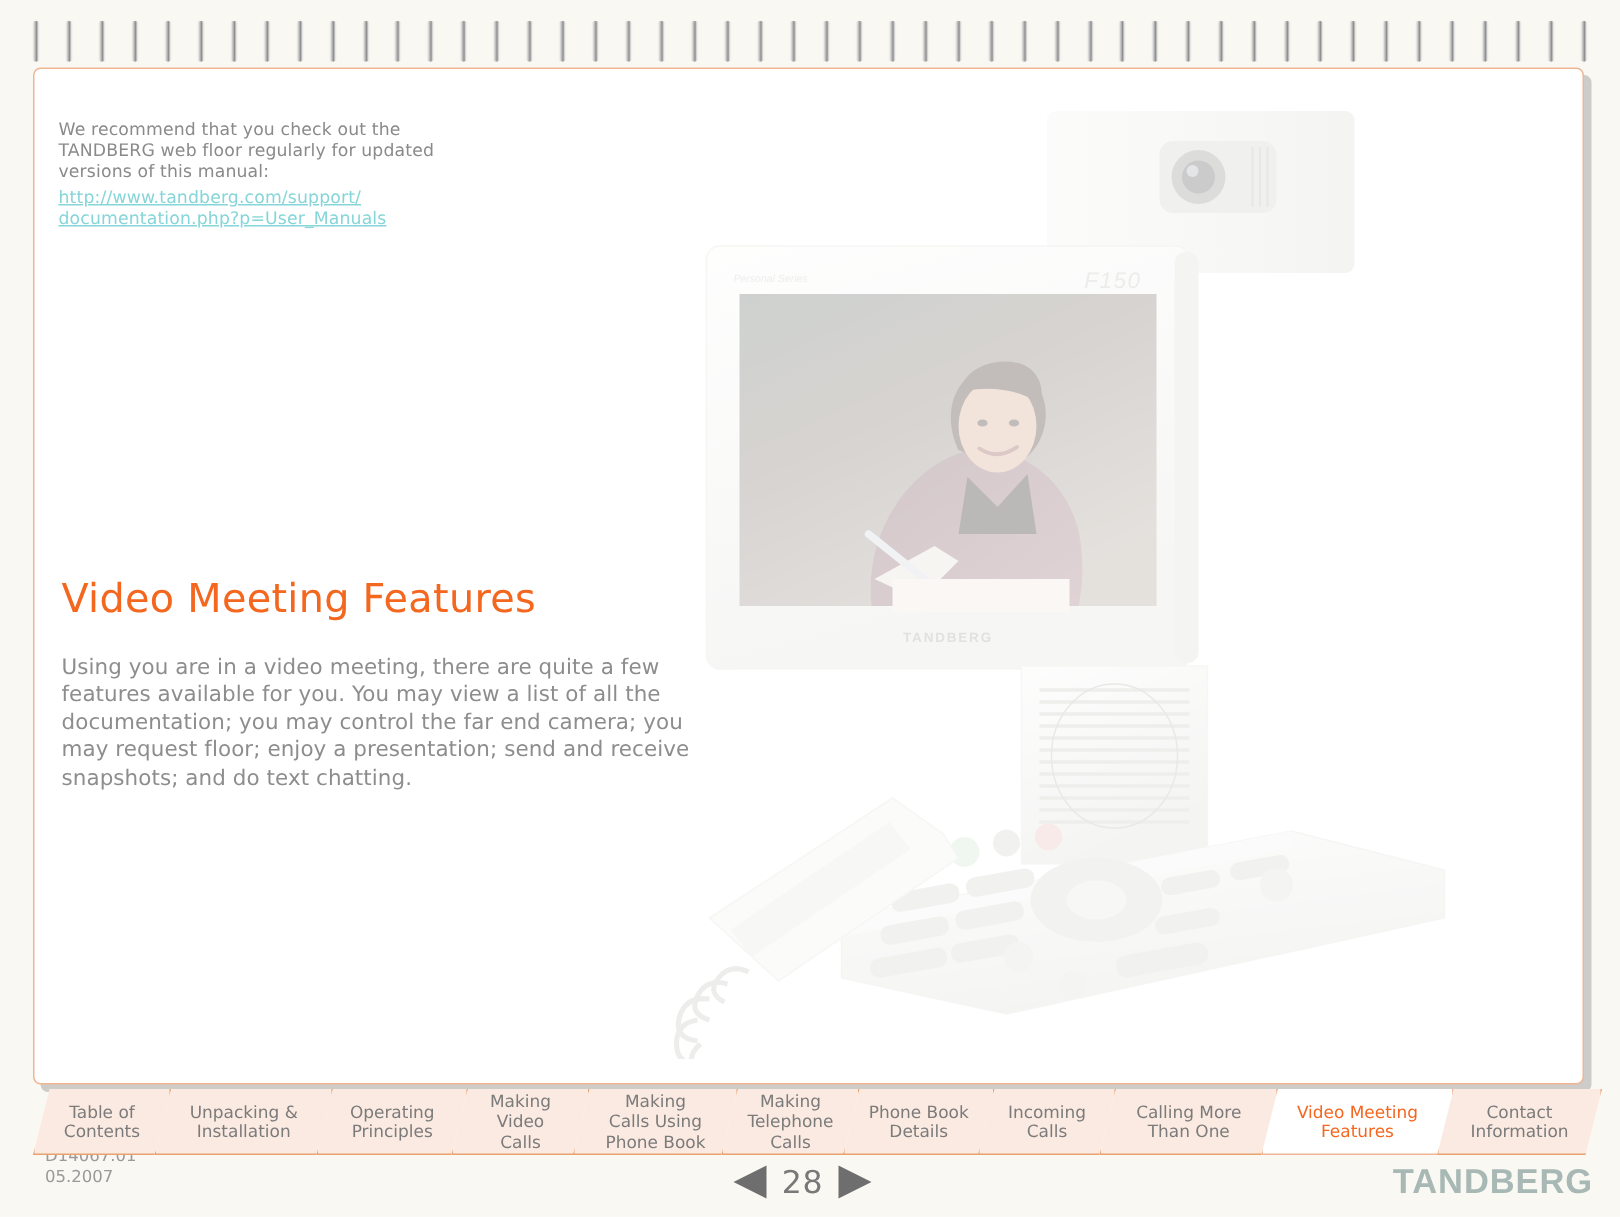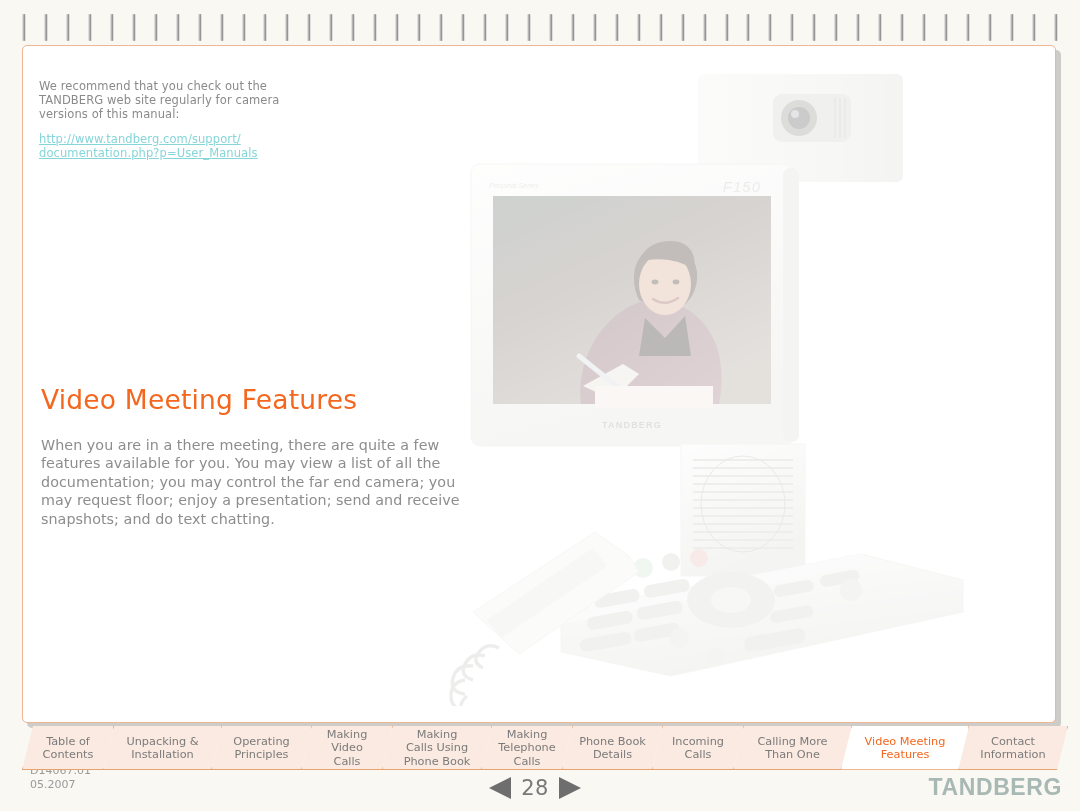--- a/index.html
+++ b/index.html
@@ -33,21 +33,21 @@
     z-index:3;
   }
 
   
   #note{
     position:absolute; left:16px; top:33px; width:250px;
     font-size:11.5px; line-height:14.2px; color:#8a8a8a; letter-spacing:.1px;
   }
   #note .line{ display:block; white-space:nowrap; }
   #note-link{
-    display:block; margin-top:10px; color:#86d5d8; text-decoration:underline;
+    display:block; margin-top:2px; color:#86d5d8; text-decoration:underline;
     font-size:11.5px; line-height:14.2px; cursor:pointer;
   }
   #note-link span{ display:block; white-space:nowrap; }
 
   
   #heading{
     position:absolute; left:18px; top:338px;
     font-size:26.5px; color:#f4671f; font-weight:400; letter-spacing:.2px;
     white-space:nowrap;
   }
@@ -285,32 +285,32 @@
           <path d="M22 624 q-14 2 -14 16 q0 14 16 14"></path>
           <path d="M24 640 q-10 8 -4 20 q6 12 20 8"></path>
           <path d="M40 654 q-4 12 8 18 q12 6 20 -4"></path>
           <path d="M62 662 q4 12 18 12 q14 0 16 -12"></path>
         </g>
       </g>
     </svg>
 
     <div id="note">
       <span class="line">We recommend that you check out the</span>
-      <span class="line">TANDBERG web site regularly for camera</span>
+      <span class="line">TANDBERG web floor regularly for updated</span>
       <span class="line">versions of this manual:</span>
       <a id="note-link" href="#">
         <span>http://www.tandberg.com/support/</span>
         <span>documentation.php?p=User_Manuals</span>
       </a>
     </div>
 
     <h1 id="heading">Video Meeting Features</h1>
 
     <div id="body-copy">
-      <span>When you are in a there meeting, there are quite a few</span>
+      <span>Using you are in a video meeting, there are quite a few</span>
       <span>features available for you. You may view a list of all the</span>
       <span>documentation; you may control the far end camera; you</span>
       <span>may request floor; enjoy a presentation; send and receive</span>
       <span>snapshots; and do text chatting.</span>
     </div>
   </div>
 
   <div id="tabs">
       <div class="tab" style="left: 0px; width: 92px; z-index: 10;">
         <div class="bg"></div>

